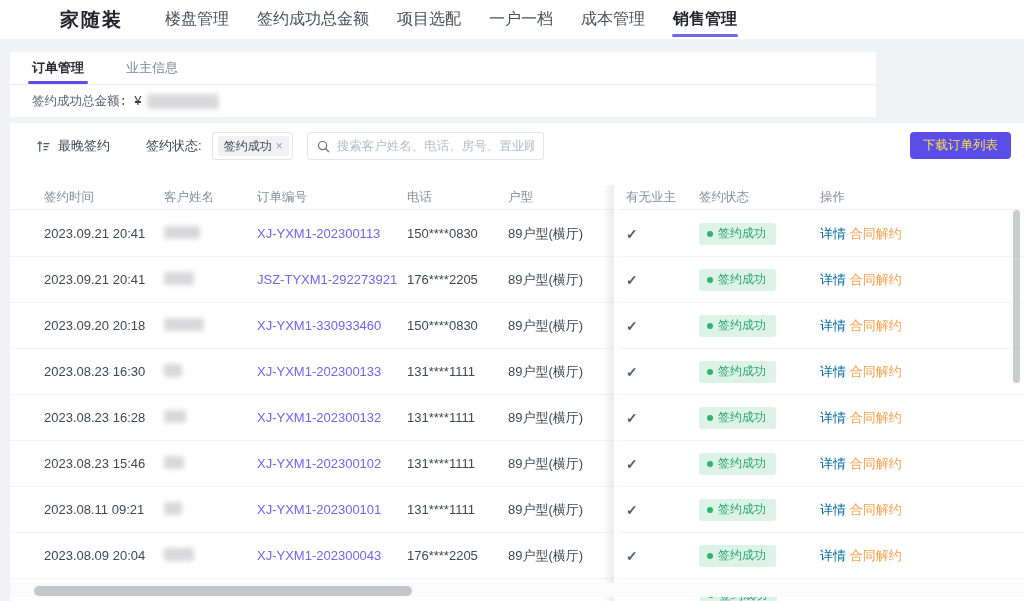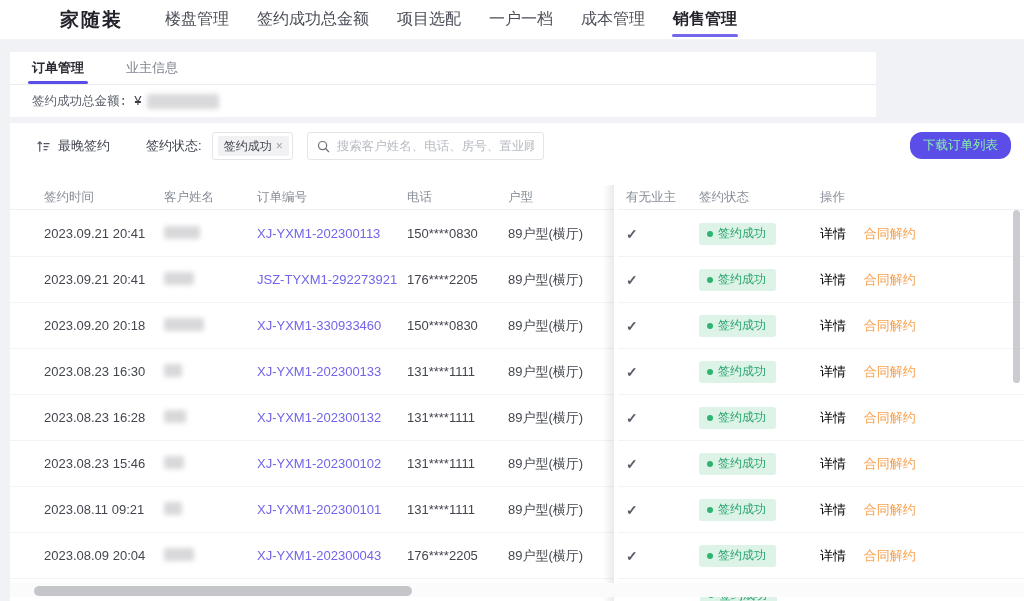--- a/index.html
+++ b/index.html
@@ -59,21 +59,21 @@
     margin-left:14px; width:237px; height:28px; border:1px solid #e3e5e9; border-radius:3px;
     display:flex; align-items:center; padding:0 9px; background:#fff;
   }
   .search input {
     border:none; outline:none; flex:1; font-size:12.5px; margin-left:7px;
     font-family:"Liberation Sans", sans-serif; color:#41454e; background:transparent;
   }
   .search input::placeholder { color:#b6bac2; }
   .dl-btn {
     position:absolute; right:13px; top:9px; height:27px; padding:0 13px;
-    background:#5b4ee8; border:none; border-radius:12px; color:#86efac; font-size:12.5px;
+    background:#5b4ee8; border:none; border-radius:4px; color:#fde047; font-size:12.5px;
     font-family:"Liberation Sans", sans-serif; cursor:pointer;
   }
 
   
   .col-pad   { width:34px; flex:none; }
   .col-time  { width:120px; flex:none; }
   .col-name  { width:93px; flex:none; }
   .col-order { width:150px; flex:none; }
   .col-phone { width:101px; flex:none; }
   .col-type  { width:106px; flex:none; }
@@ -92,21 +92,21 @@
     border-bottom:1px solid #f1f3f5; font-size:13px; color:#43464e;justify-content:flex-end;
   }
   .order-link { color:#7064e8; }
   .name-blur { display:inline-block; height:13px; background:#d8d8da; border-radius:2px; filter:blur(2.5px); }
   .check { color:#595e68; font-size:14px; font-weight:600; }
   .badge {
     display:inline-flex; align-items:center; height:22px; padding:0 10px 0 8px;
     background:#def3e8; border-radius:3px; color:#2aa56d; font-size:12px; gap:5px;
   }
   .dot { width:6px; height:6px; border-radius:50%; background:#2db46e; flex:none; }
-  .op-detail { color:#000000; margin-right:14px; }
+  .op-detail { color:#0369a1; }
   .op-cancel { color:#f7a14e; }
 
   .partial { position:relative; height:23px; overflow:hidden; }
   .partial .badge { position:absolute; left:690px; top:5px; }
 
   .divider-shadow {
     position:absolute; left:593px; top:62px; bottom:0; width:11px; pointer-events:none;
     background:linear-gradient(to right, rgba(55,58,66,0), rgba(55,58,66,0.10));
   }
   .divider-gap { position:absolute; left:604px; top:62px; bottom:0; width:4px; background:#fff; pointer-events:none; }

